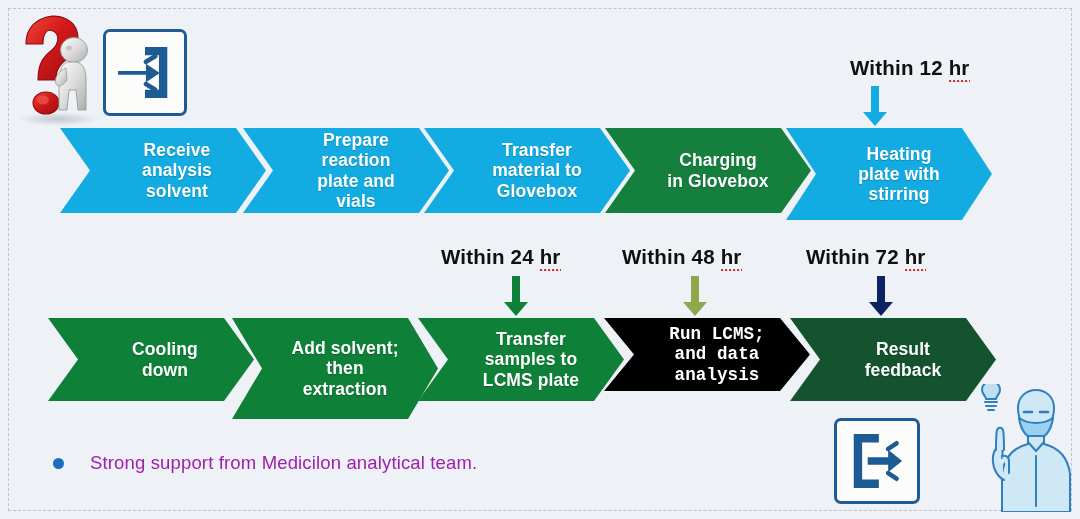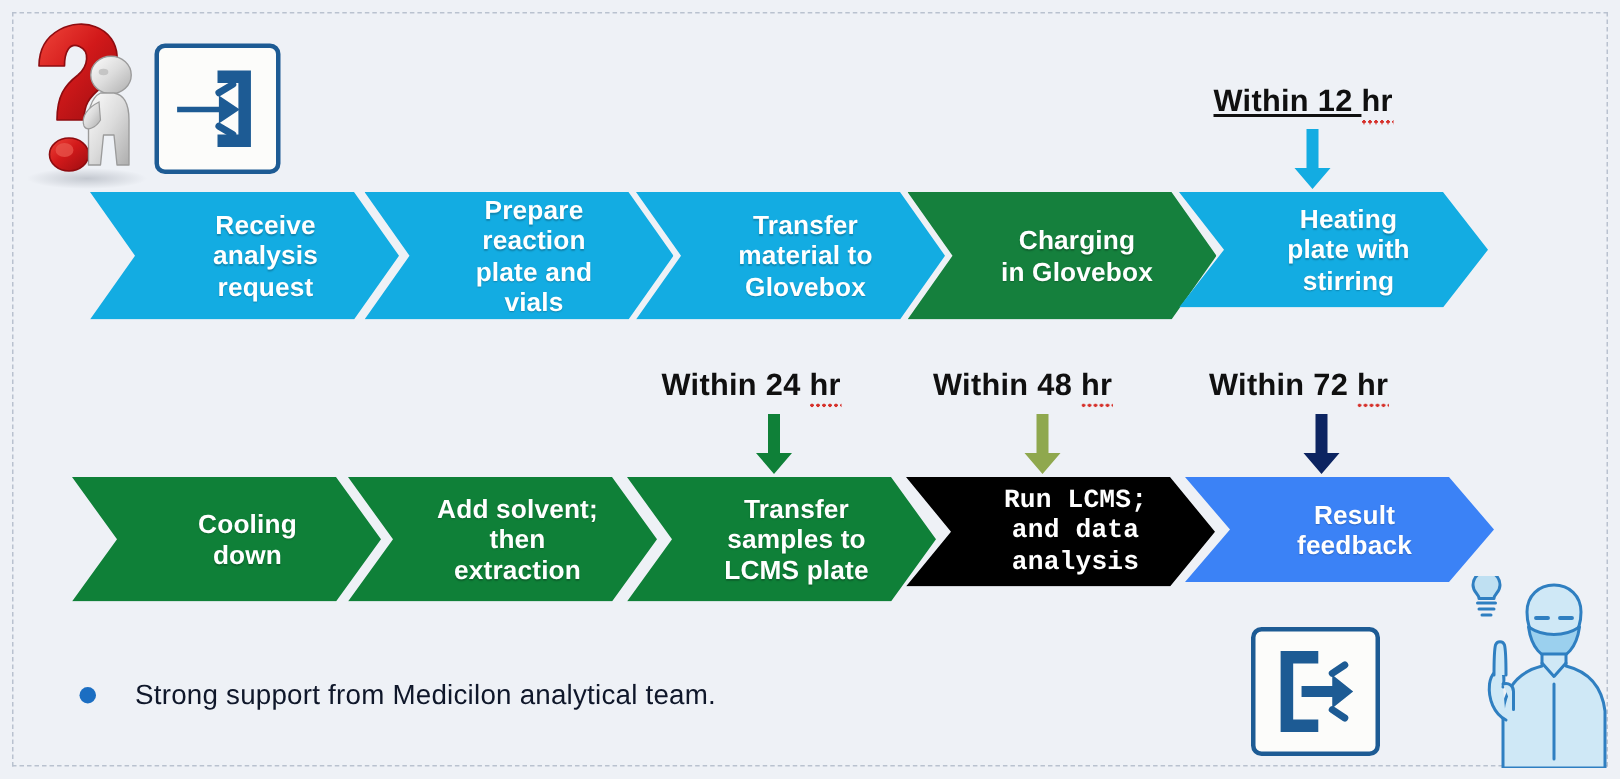--- a/index.html
+++ b/index.html
@@ -75,21 +75,21 @@
   .down-arrow{position:absolute;}
   .down-arrow svg{display:block;}
 
   
   .bullet-row{position:absolute;display:flex;align-items:center;}
   .bullet-dot{
     width:11px;height:11px;border-radius:50%;
     background:#1b6ec2;margin-right:26px;flex:0 0 auto;
   }
   .bullet-text{
-    color:#0f172a;font-size:18.5px;letter-spacing:.15px;white-space:nowrap;
+    color:#a21caf;font-size:18.5px;letter-spacing:.15px;white-space:nowrap;
   }
 
   
   .exit-icon-box{
     position:absolute;left:834px;top:418px;width:86px;height:86px;
     background:#fcfcfa;border:3px solid #1d5b94;border-radius:7px;
     box-sizing:border-box;
   }
   .exit-icon-box svg{display:block;width:100%;height:100%;}
   .person-idea{position:absolute;left:952px;top:384px;width:120px;height:128px;}
@@ -139,21 +139,21 @@
       <path d="M43 32 L53 26" stroke="#1d5b94" stroke-width="5" stroke-linecap="round"></path>
       <path d="M43 56 L53 62" stroke="#1d5b94" stroke-width="5" stroke-linecap="round"></path>
     </svg>
   </div>
 
   <div class="row" id="row1">
       <div class="chev first" style="left: 60px; top: 128px; width: 206px; height: 85px; background: rgb(19, 172, 226); clip-path: polygon(0px 0px, calc(100% - 30px) 0px, 100% 50%, calc(100% - 30px) 100%, 0px 100%, 30px 50%);">
         <div class="lbl">
           <div>Receive</div>
           <div>analysis</div>
-          <div>request</div>
+          <div>solvent</div>
         </div>
       </div>
       <div class="chev" style="left: 243px; top: 128px; width: 206px; height: 85px; background: rgb(19, 172, 226); clip-path: polygon(0px 0px, calc(100% - 30px) 0px, 100% 50%, calc(100% - 30px) 100%, 0px 100%, 30px 50%);">
         <div class="lbl">
           <div>Prepare</div>
           <div>reaction</div>
           <div>plate and</div>
           <div>vials</div>
         </div>
       </div>
@@ -163,67 +163,67 @@
           <div>material to</div>
           <div>Glovebox</div>
         </div>
       </div>
       <div class="chev" style="left: 605px; top: 128px; width: 206px; height: 85px; background: #15803d; clip-path: polygon(0px 0px, calc(100% - 30px) 0px, 100% 50%, calc(100% - 30px) 100%, 0px 100%, 30px 50%);">
         <div class="lbl">
           <div>Charging</div>
           <div>in Glovebox</div>
         </div>
       </div>
-      <div class="chev" style="left: 786px; top: 128px; width: 206px; height: 77px; background: rgb(19, 172, 226); clip-path: polygon(0px 0px, calc(100% - 30px) 0px, 100% 50%, calc(100% - 30px) 100%, 0px 100%, 30px 50%);">
+      <div class="chev" style="left: 786px; top: 128px; width: 206px; height: 92px; background: rgb(19, 172, 226); clip-path: polygon(0px 0px, calc(100% - 30px) 0px, 100% 50%, calc(100% - 30px) 100%, 0px 100%, 30px 50%);">
         <div class="lbl">
           <div>Heating</div>
           <div>plate with</div>
           <div>stirring</div>
         </div>
       </div>
     </div>
 
   <div class="row" id="row2">
       <div class="chev first" style="left: 48px; top: 318px; width: 206px; height: 83px; background: rgb(15, 128, 56); clip-path: polygon(0px 0px, calc(100% - 30px) 0px, 100% 50%, calc(100% - 30px) 100%, 0px 100%, 30px 50%);">
         <div class="lbl">
           <div>Cooling</div>
           <div>down</div>
         </div>
       </div>
-      <div class="chev" style="left: 232px; top: 318px; width: 206px; height: 83px; background: rgb(15, 128, 56); clip-path: polygon(0px 0px, calc(100% - 30px) 0px, 100% 50%, calc(100% - 30px) 100%, 0px 100%, 30px 50%);">
+      <div class="chev" style="left: 232px; top: 318px; width: 206px; height: 101px; background: rgb(15, 128, 56); clip-path: polygon(0px 0px, calc(100% - 30px) 0px, 100% 50%, calc(100% - 30px) 100%, 0px 100%, 30px 50%);">
         <div class="lbl">
           <div>Add solvent;</div>
           <div>then</div>
           <div>extraction</div>
         </div>
       </div>
       <div class="chev" style="left: 418px; top: 318px; width: 206px; height: 83px; background: rgb(15, 128, 56); clip-path: polygon(0px 0px, calc(100% - 30px) 0px, 100% 50%, calc(100% - 30px) 100%, 0px 100%, 30px 50%);">
         <div class="lbl">
           <div>Transfer</div>
           <div>samples to</div>
           <div>LCMS plate</div>
         </div>
       </div>
       <div class="chev" style="left: 604px; top: 318px; width: 206px; height: 73px; background: #000000; clip-path: polygon(0px 0px, calc(100% - 30px) 0px, 100% 50%, calc(100% - 30px) 100%, 0px 100%, 30px 50%); font-family: Liberation Mono, monospace;">
         <div class="lbl">
           <div>Run LCMS;</div>
           <div>and data</div>
           <div>analysis</div>
         </div>
       </div>
-      <div class="chev" style="left: 790px; top: 318px; width: 206px; height: 70px; background: #3b82f6; clip-path: polygon(0px 0px, calc(100% - 30px) 0px, 100% 50%, calc(100% - 30px) 100%, 0px 100%, 30px 50%);">
+      <div class="chev" style="left: 790px; top: 318px; width: 206px; height: 83px; background: #14532d; clip-path: polygon(0px 0px, calc(100% - 30px) 0px, 100% 50%, calc(100% - 30px) 100%, 0px 100%, 30px 50%);">
         <div class="lbl">
           <div>Result</div>
           <div>feedback</div>
         </div>
       </div>
     </div>
 
   <div id="markers">
-      <div class="hr-label" style="left: 809px; top: 56px; text-decoration: underline;"><span>Within 12 </span><span class="sp">hr</span></div>
+      <div class="hr-label" style="left: 850px; top: 56px;"><span>Within 12 </span><span class="sp">hr</span></div>
       <div class="down-arrow" style="left: 862px; top: 86px;">
         <svg width="26" height="40" viewBox="0 0 26 40">
           <path d="M9 0 L17 0 L17 26 L25 26 L13 40 L1 26 L9 26 Z" fill="#13ace2"></path>
         </svg>
       </div>
       <div class="hr-label" style="left: 441px; top: 245px;"><span>Within 24 </span><span class="sp">hr</span></div>
       <div class="down-arrow" style="left: 503px; top: 276px;">
         <svg width="26" height="40" viewBox="0 0 26 40">
           <path d="M9 0 L17 0 L17 26 L25 26 L13 40 L1 26 L9 26 Z" fill="#0f8038"></path>
         </svg>

